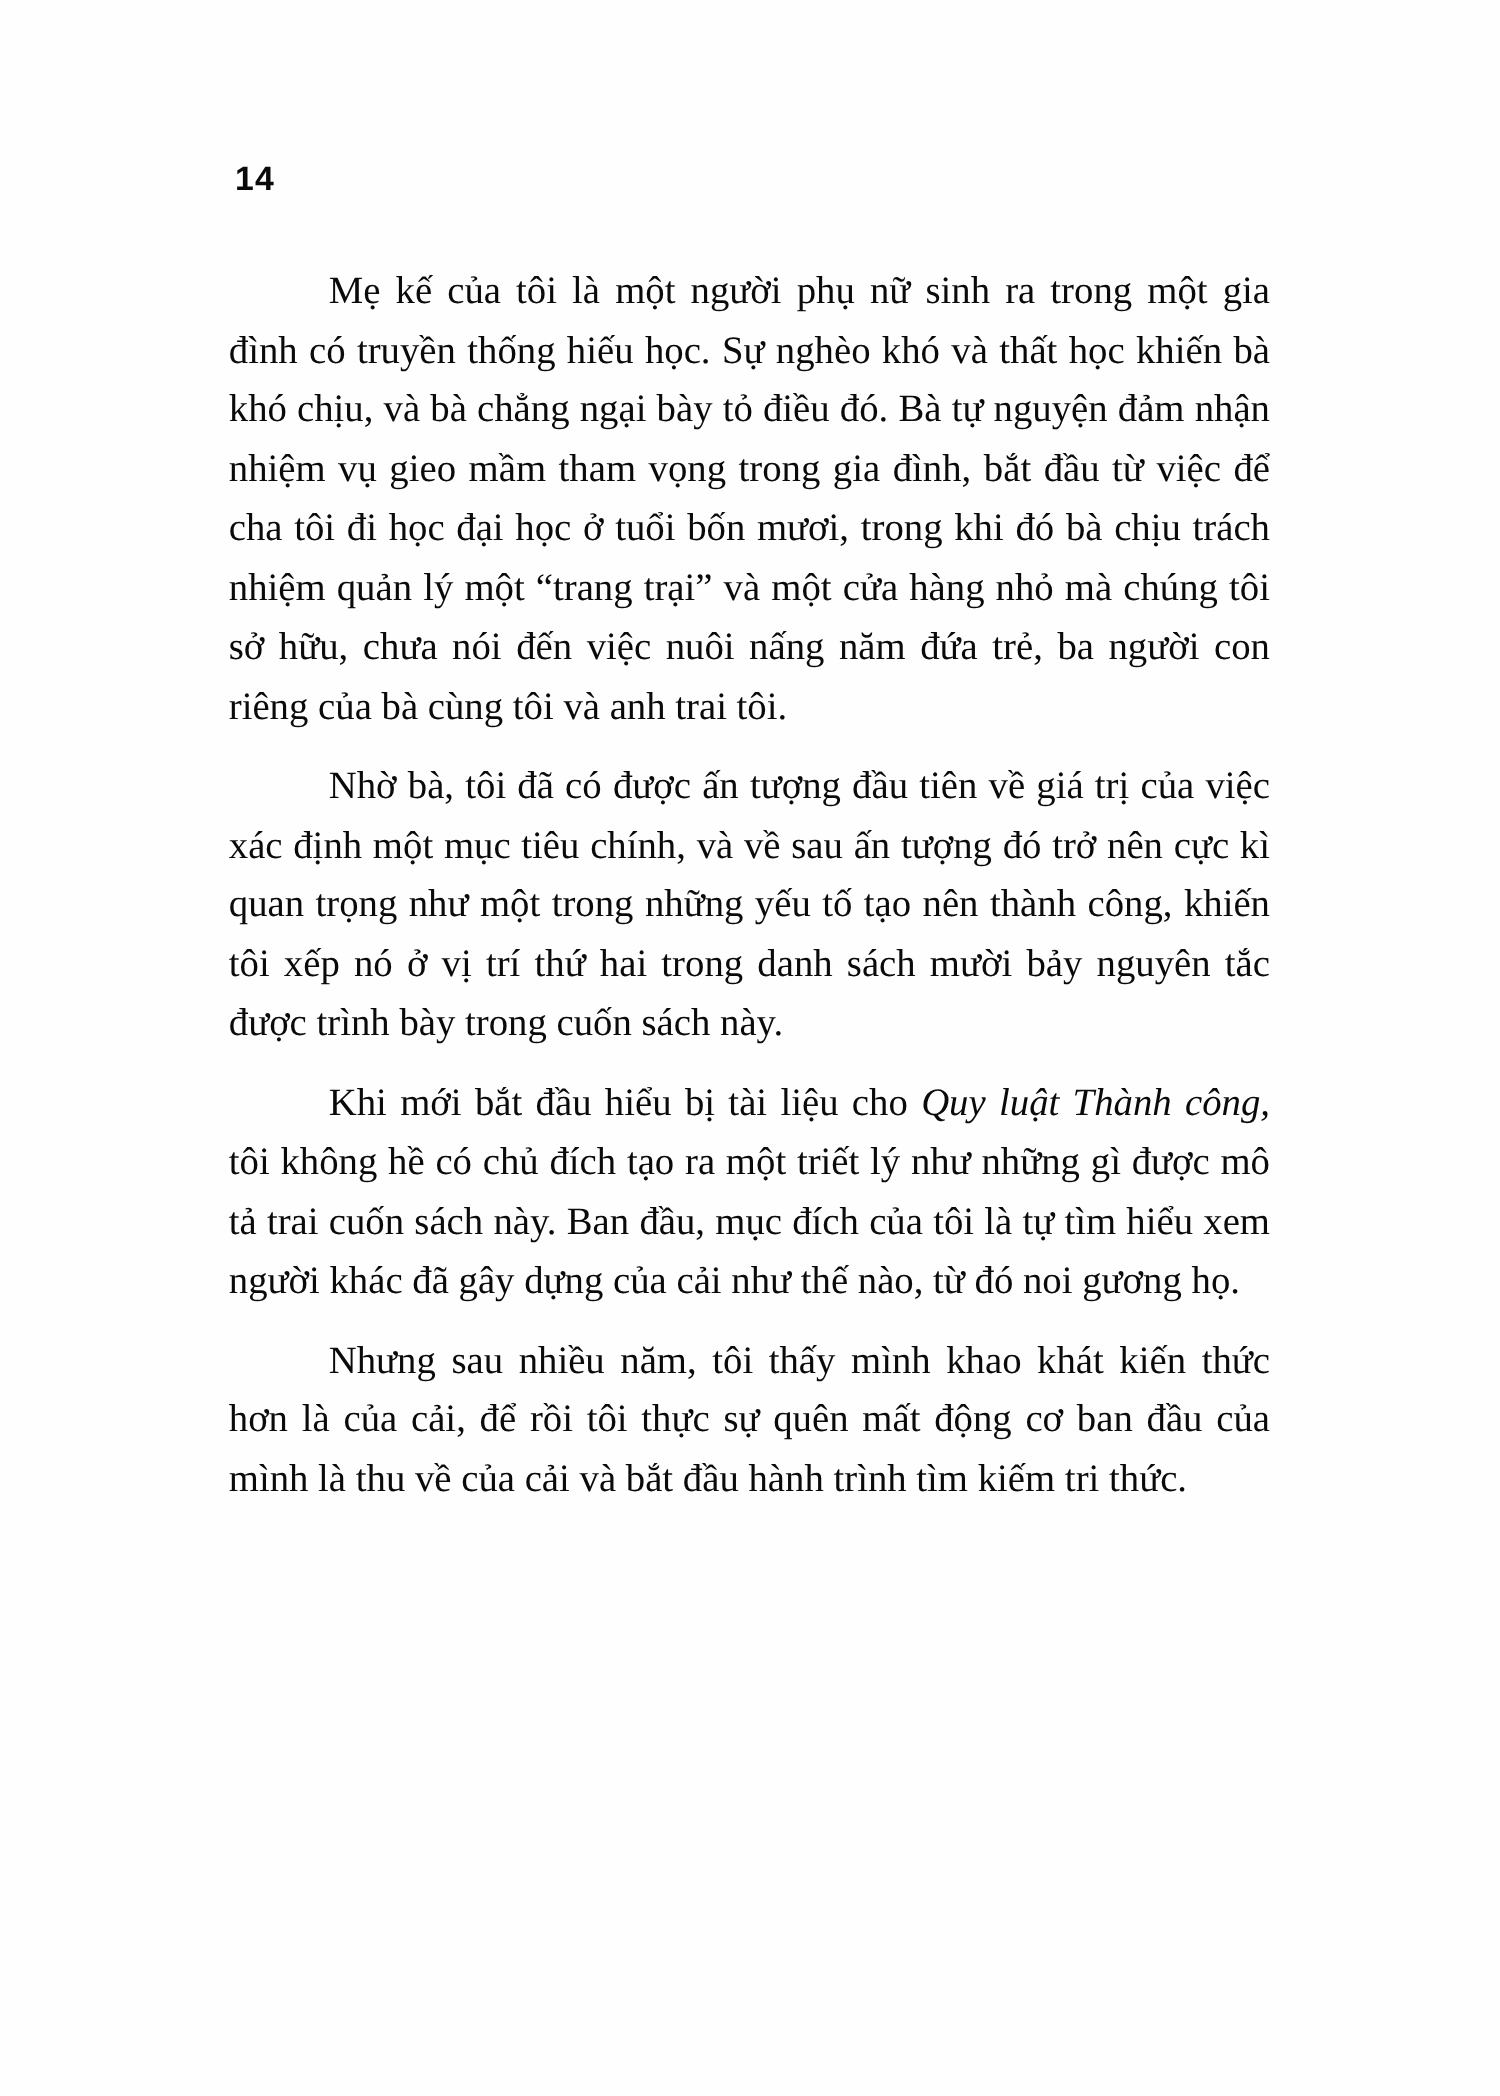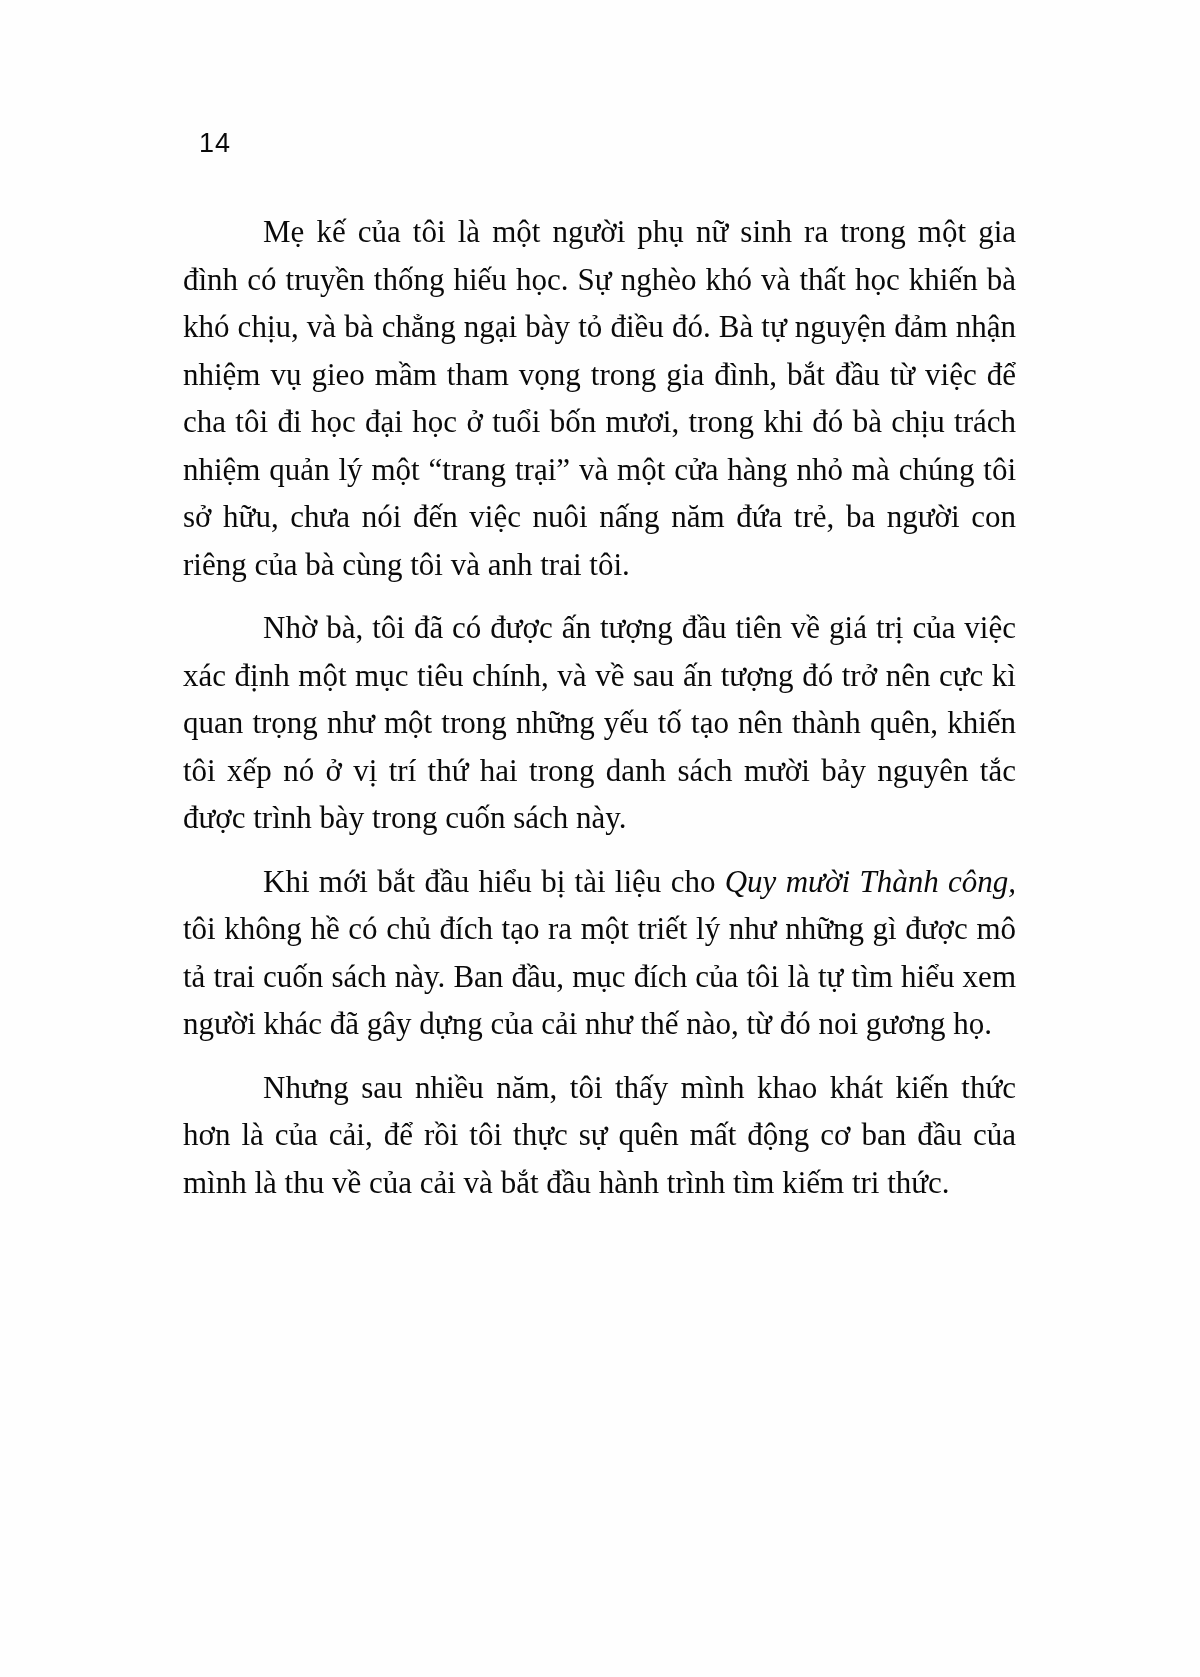--- a/index.html
+++ b/index.html
@@ -13,25 +13,25 @@
     color: #0a0a0a;
   }
   .page {
     position: absolute;
     left: 183px;
     top: 126px;
     width: 833px;
   }
   .folio {
     font-family: "Liberation Sans", "DejaVu Sans", sans-serif;
-    font-weight: 400;
+    font-weight: 700;
     font-size: 27px;
     line-height: 34px;
     letter-spacing: 1px;
-    margin: 0 0 48px 16px;
+    margin: 0 0 48px 5px;
   }
   .body-text p {
     margin: 16px 0 13px 0;
     font-size: 31px;
     line-height: 47.5px;
     text-align: justify;
     text-indent: 80px;
     hyphens: none;
   }
   .body-text p:last-child { margin-bottom: 0; }
@@ -41,20 +41,20 @@
 </head>
 <body>
 
 <main class="page">
   <div class="folio">14</div>
 
   <section class="body-text">
     <p>Mẹ kế của tôi là một người phụ nữ sinh ra trong một gia đình có truyền thống hiếu học. Sự nghèo khó và thất học khiến bà khó chịu, và bà chẳng ngại bày tỏ điều đó. Bà tự nguyện đảm nhận nhiệm vụ gieo mầm tham vọng trong gia đình, bắt đầu từ việc để cha tôi đi học đại học ở tuổi bốn mươi, trong khi đó bà chịu trách nhiệm quản lý một “trang trại” và một cửa hàng nhỏ mà chúng tôi sở hữu, chưa nói đến việc nuôi nấng năm đứa trẻ, ba người con riêng của bà cùng tôi và anh trai tôi.</p>
 
 
-    <p>Nhờ bà, tôi đã có được ấn tượng đầu tiên về giá trị của việc xác định một mục tiêu chính, và về sau ấn tượng đó trở nên cực kì quan trọng như một trong những yếu tố tạo nên thành quên, khiến tôi xếp nó ở vị trí thứ hai trong danh sách mười bảy nguyên tắc được trình bày trong cuốn sách này.</p>
+    <p>Nhờ bà, tôi đã có được ấn tượng đầu tiên về giá trị của việc xác định một mục tiêu chính, và về sau ấn tượng đó trở nên cực kì quan trọng như một trong những yếu tố tạo nên thành công, khiến tôi xếp nó ở vị trí thứ hai trong danh sách mười bảy nguyên tắc được trình bày trong cuốn sách này.</p>
 
-    <p><span>Khi mới bắt đầu hiểu bị tài liệu cho </span><em class="book-title">Quy mười Thành công,</em><span> tôi không hề có chủ đích tạo ra một triết lý như những gì được mô tả trai cuốn sách này. Ban đầu, mục đích của tôi là tự tìm hiểu xem người khác đã gây dựng của cải như thế nào, từ đó noi gương họ.</span></p>
+    <p><span>Khi mới bắt đầu hiểu bị tài liệu cho </span><em class="book-title">Quy luật Thành công,</em><span> tôi không hề có chủ đích tạo ra một triết lý như những gì được mô tả trai cuốn sách này. Ban đầu, mục đích của tôi là tự tìm hiểu xem người khác đã gây dựng của cải như thế nào, từ đó noi gương họ.</span></p>
 
     <p>Nhưng sau nhiều năm, tôi thấy mình khao khát kiến thức hơn là của cải, để rồi tôi thực sự quên mất động cơ ban đầu của mình là thu về của cải và bắt đầu hành trình tìm kiếm tri thức.</p>
 
   </section>
 </main>
 
 </body></html>

